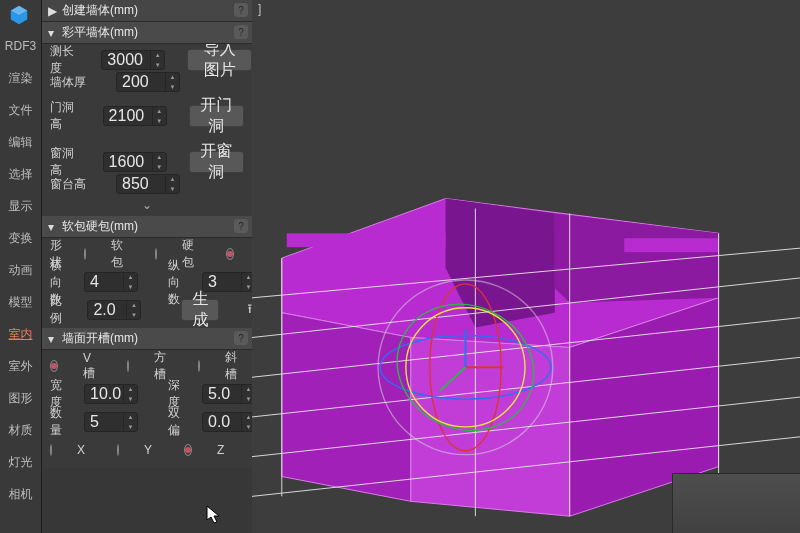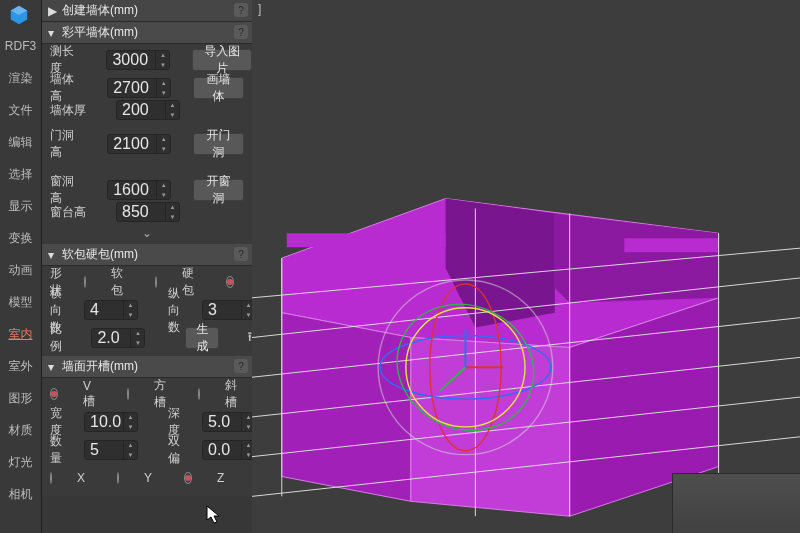--- a/index.html
+++ b/index.html
@@ -18,21 +18,21 @@
 .help { position: absolute; right: 4px; top: 3px; width: 14px; height: 14px; border-radius: 3px; background: #5a5a5a; color: #2a2a2a; font-size: 10px; display: flex; align-items: center; justify-content: center; }
 .section-body { background: #3a3a3a; padding: 2px 0 4px; }
 .row { display: flex; align-items: center; height: 28px; padding-left: 8px; gap: 22px; }
 .lbl { width: 44px; color: #d0d0d0; font-size: 12px; text-align: left; }
 .lbl.sm { width: 40px; }
 .spin { display: flex; align-items: center; background: #2f2f2f; border: 1px solid #252525; border-radius: 3px; height: 20px; }
 .spin input { background: transparent; border: none; color: #e6e6e6; font-size: 16px; width: 38px; padding-left: 5px; outline: none; }
 .spin.wide input { width: 48px; }
 .spin-btns { display: flex; flex-direction: column; width: 14px; height: 20px; border-left: 1px solid #252525; }
 .sb { height: 10px; display: flex; align-items: center; justify-content: center; color: #999; font-size: 6px; cursor: pointer; }
-.btn { background: #585858; border: 1px solid #3e3e3e; color: #e6e6e6; border-radius: 3px; height: 22px; padding: 0 10px; font-size: 12px; cursor: pointer; display: flex; align-items: center; }
+.btn { background: #585858; border: 1px solid #3e3e3e; color: #e6e6e6; border-radius: 3px; height: 22px; padding: 0 10px; font-size: 16px; cursor: pointer; display: flex; align-items: center; }
 .btn.primary { background: #be5157; border-color: #8e3b40; color: #fff; padding: 0 14px; }
 .upload-icon { color: #ccc; margin-left: 6px; font-size: 13px; cursor: pointer; }
 .sep { height: 14px; display: flex; justify-content: center; align-items: center; color: #aaa; }
 .radio { width: 12px; height: 12px; border-radius: 50%; border: 1px solid #888; display: inline-flex; align-items: center; justify-content: center; margin-right: 3px; cursor: pointer; }
 .radio.on::after { content: ""; width: 6px; height: 6px; border-radius: 50%; background: #c75360; }
 .radio-lbl { margin-right: 10px; font-size: 12px; color: #d0d0d0; }
 .viewport { flex: 1; background: #3d3d3d; position: relative; overflow: hidden; }
 .viewport svg { position: absolute; inset: 0; }
 .thumb { position: absolute; right: 0; bottom: 0; width: 128px; height: 60px; background: linear-gradient(#4e4e4e,#414141); border-left: 1px solid #2a2a2a; border-top: 1px solid #2a2a2a; }
 .cursor { position: absolute; left: 206px; bottom: 8px; width: 16px; height: 20px; pointer-events: none; }
@@ -83,31 +83,20 @@
         <span class="lbl">测长度</span>
         <div class="spin wide">
             <input value="3000" style="">
             <div class="spin-btns">
               <div class="sb">▲</div>
               <div class="sb">▼</div>
             </div>
           </div>
         <button class="btn">导入图片</button>
       </div>
-      <div class="row">
-        <span class="lbl">墙体高</span>
-        <div class="spin wide">
-            <input value="2700" style="">
-            <div class="spin-btns">
-              <div class="sb">▲</div>
-              <div class="sb">▼</div>
-            </div>
-          </div>
-        <button class="btn" style="margin-left:auto;margin-right:8px">画墙体</button>
-      </div>
       <div class="row" style="margin-top:-6px">
         <span class="lbl">墙体厚</span>
         <div class="spin wide">
             <input value="200" style="">
             <div class="spin-btns">
               <div class="sb">▲</div>
               <div class="sb">▼</div>
             </div>
           </div>
       </div>

